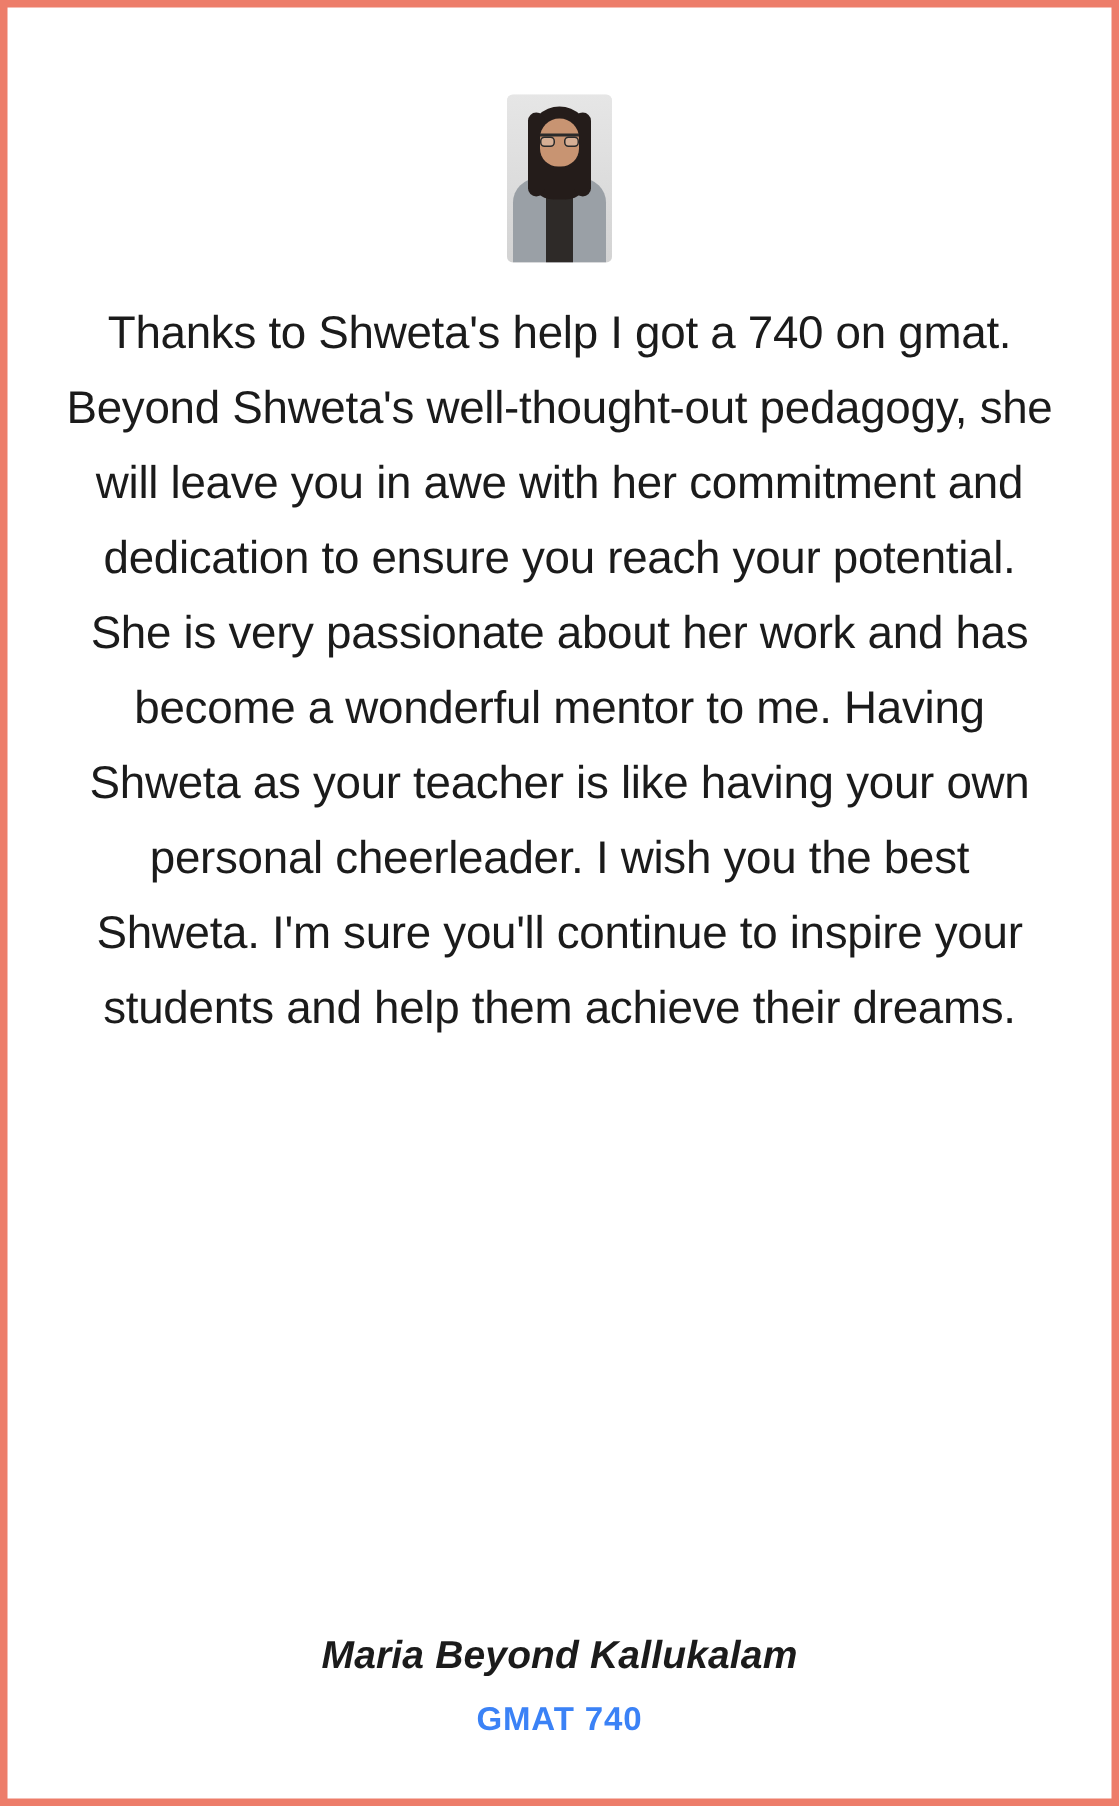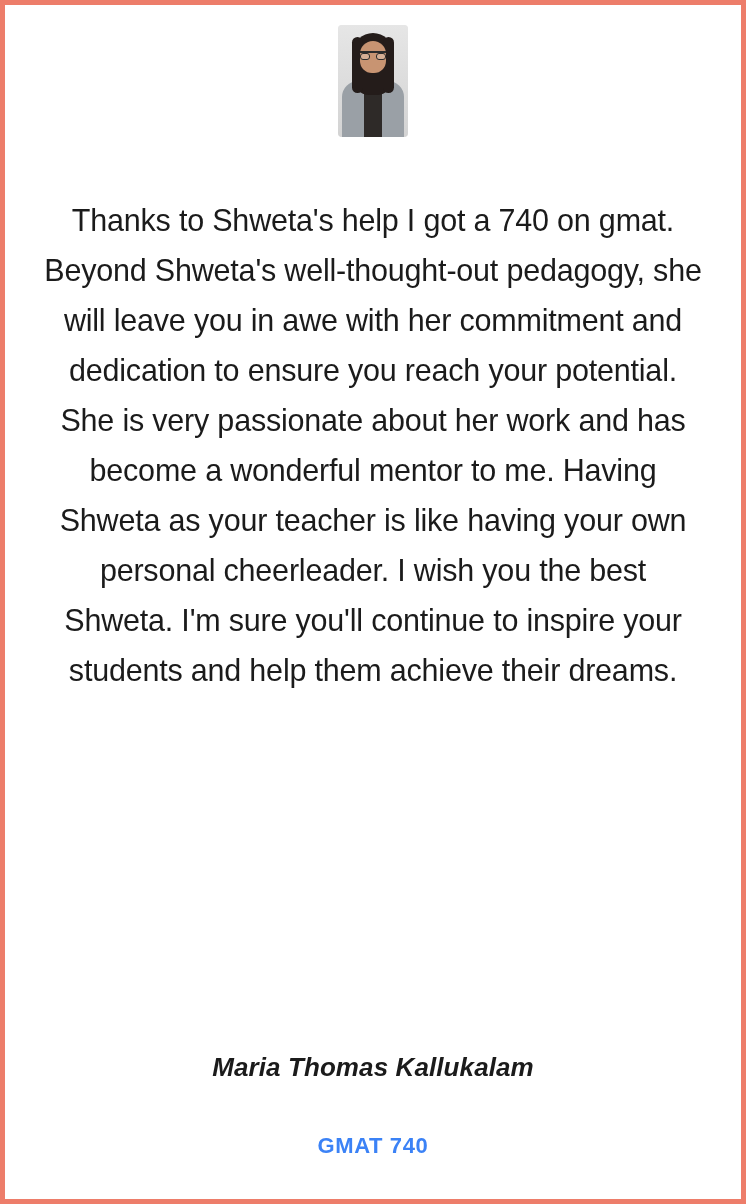--- a/index.html
+++ b/index.html
@@ -16,23 +16,22 @@
 
   .testimonial-card {
     box-sizing: border-box;
     width: 746px;
     height: 1204px;
     border: 5px solid #ed7d6a;
     background: #ffffff;
     display: flex;
     flex-direction: column;
     align-items: center;
-    padding: 18px 28px 34px 28px;
+    padding: 56px 28px 34px 28px;
     position: relative;
-    gap: 36px;
   }
 
   .avatar-wrap {
     width: 70px;
     height: 112px;
     margin-top: 2px;
     margin-bottom: 22px;
     border-radius: 4px;
     overflow: hidden;
     background: #e9e9e9;
@@ -166,17 +165,17 @@
     <div class="av-hair-front-l"></div>
     <div class="av-hair-front-r"></div>
     <div class="av-face"></div>
     <div class="av-glasses"></div>
   </div>
 
   <p class="quote">Thanks to Shweta's help I got a 740 on gmat. Beyond Shweta's well-thought-out pedagogy, she will leave you in awe with her commitment and dedication to ensure you reach your potential. She is very passionate about her work and has become a wonderful mentor to me. Having Shweta as your teacher is like having your own personal cheerleader. I wish you the best Shweta. I'm sure you'll continue to inspire your students and help them achieve their dreams.</p>
 
   <div class="spacer"></div>
 
-  <div class="author">Maria Thomas Kallukalam</div>
+  <div class="author">Maria Beyond Kallukalam</div>
 
   <div class="score">GMAT 740</div>
 
 </div>
 
 </body></html>

